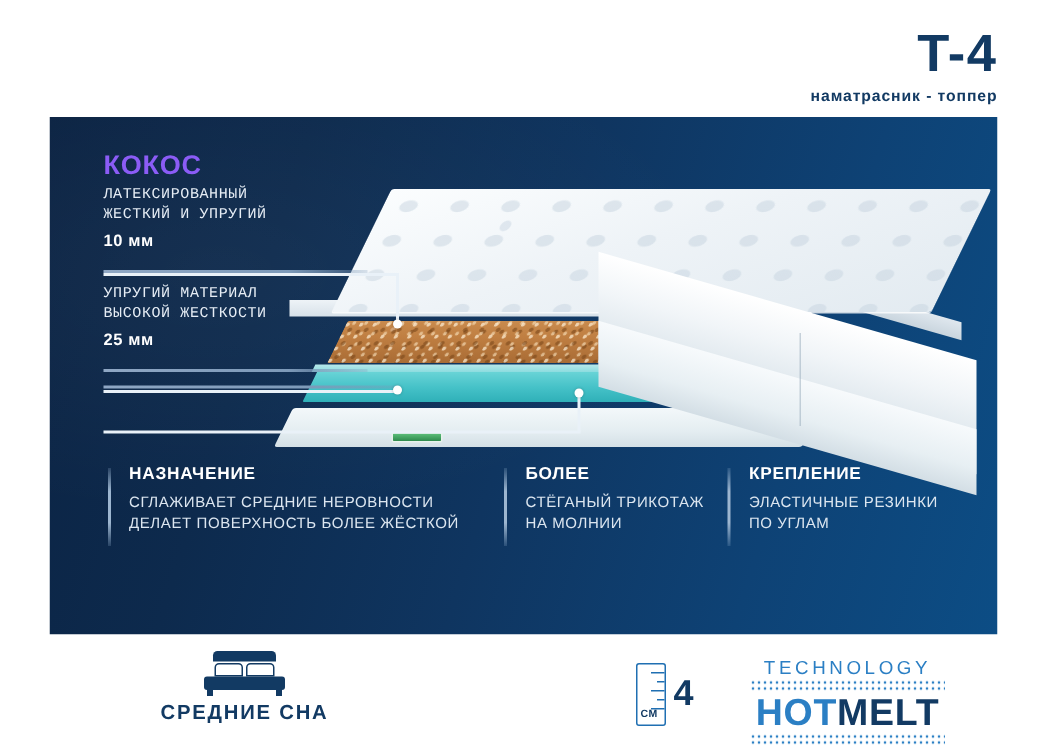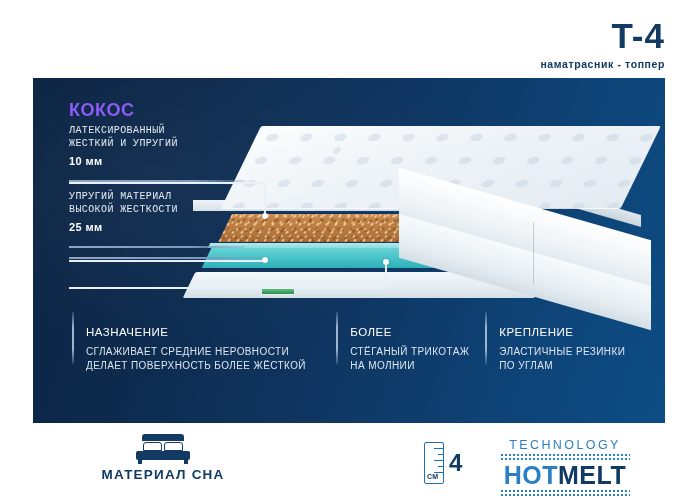--- a/index.html
+++ b/index.html
@@ -254,24 +254,23 @@
     left: 0; top: 2px;
     width: 2px; height: 52px;
     background: linear-gradient(180deg, rgba(150,180,210,0.2), #9db6d0 30%, #9db6d0 70%, rgba(150,180,210,0.2));
   }
   #feature-0 { width: 270px; }
   #feature-1 { width: 152px; }
   #feature-2 { width: 160px; }
   .feature-title {
     color: #ffffff;
     font-size: 11.5px;
-    font-weight: normal;
+    font-weight: bold;
     letter-spacing: 0.5px;
     margin-bottom: 7px;
-    margin-top: 16px;
   }
   .feature-line {
     color: #dce6f0;
     font-size: 10px;
     letter-spacing: 0.4px;
     line-height: 13.5px;
   }
 
   
   #footer { position: absolute; left: 0; top: 428px; width: 700px; height: 72px; }
@@ -430,21 +429,21 @@
 
     <div id="brand">
       <div class="bed-icon">
         <div class="bed-headboard"></div>
         <div class="bed-pillow-l"></div>
         <div class="bed-pillow-r"></div>
         <div class="bed-base"></div>
         <div class="bed-leg-l"></div>
         <div class="bed-leg-r"></div>
       </div>
-      <div id="brand-name">МАТЕРИАЛ СНА</div>
+      <div id="brand-name">СРЕДНИЕ СНА</div>
     </div>
 
     <div id="height-badge">
       <div class="ruler">
         <div class="ruler-tick" style="top:5px;  width:9px;"></div>
         <div class="ruler-tick" style="top:11px; width:5px;"></div>
         <div class="ruler-tick" style="top:17px; width:9px;"></div>
         <div class="ruler-tick" style="top:23px; width:5px;"></div>
         <div class="ruler-tick" style="top:29px; width:9px;"></div>
         <div class="ruler-cm">CM</div>

